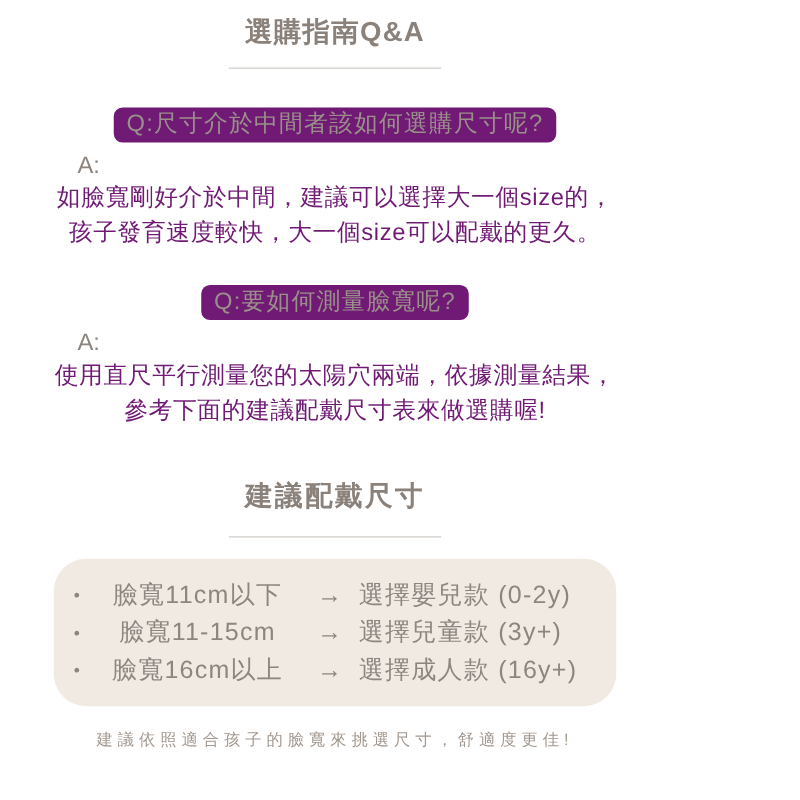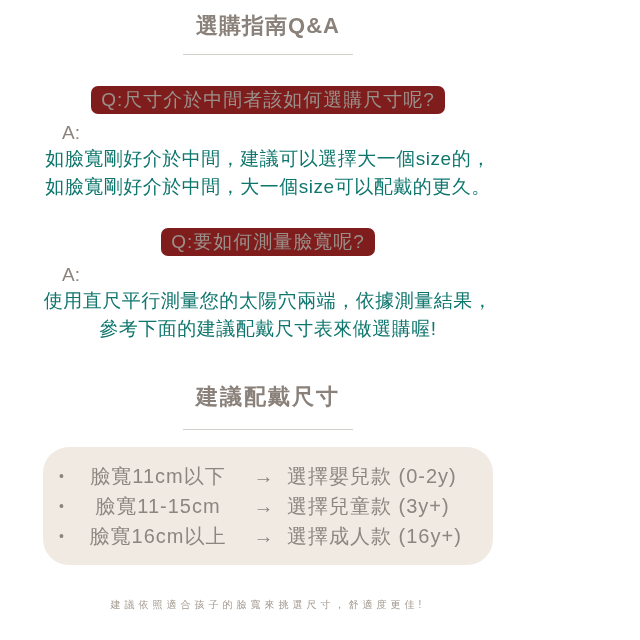--- a/index.html
+++ b/index.html
@@ -23,40 +23,40 @@
   .divider {
     width: 170px;
     height: 1px;
     background: #d2cec9;
     margin: 14px auto 0 auto;
   }
 
   .q-row { text-align: center; margin-top: 31px; }
   .q-badge {
     display: inline-block;
-    background: #7f1d1d;
+    background: #701a75;
     color: #9a908a;
     font-size: 19px;
     line-height: 22px;
     padding: 3px 10px;
     border-radius: 7px;
     letter-spacing: 1px;
   }
   .a-label {
     margin-top: 7px;
     padding-left: 62px;
     font-size: 19px;
     line-height: 24px;
     color: #8d847d;
   }
   .a-text {
     text-align: center;
     font-size: 19px;
     line-height: 28px;
-    color: #0f766e;
+    color: #701a75;
     letter-spacing: 0.5px;
   }
 
   .section-heading {
     margin-top: 40px;
     text-align: center;
     font-size: 22px;
     line-height: 28px;
     font-weight: 700;
     color: #8a817a;
@@ -78,44 +78,44 @@
     line-height: 30px;
     color: #8c8680;
     letter-spacing: 1px;
   }
   .size-bullet { font-size: 14px; text-align: left; color: #8c8680; }
   .size-cond { text-align: center; }
   .size-arrow { text-align: center; font-weight: 700; color: #8c8680; }
   .size-rec { text-align: left; }
 
   .footer-note {
-    margin-top: 31px;
+    margin-top: 18px;
     text-align: center;
-    font-size: 10px;
+    font-size: 13px;
     line-height: 18px;
     color: #a2988f;
     letter-spacing: 4px;
   }
 </style>
 </head>
 <body>
 
 <div class="page">
 
   <div class="page-title">選購指南Q&amp;A</div>
   <div class="divider"></div>
 
   <section>
     <div class="q-row">
       <span class="q-badge">Q:尺寸介於中間者該如何選購尺寸呢?</span>
     </div>
     <div class="a-label">A:</div>
     <div class="a-text">
       <div>如臉寬剛好介於中間，建議可以選擇大一個size的，</div>
-      <div>如臉寬剛好介於中間，大一個size可以配戴的更久。</div>
+      <div>孩子發育速度較快，大一個size可以配戴的更久。</div>
     </div>
   </section>
 
   <section>
     <div class="q-row" style="margin-top:27px;">
       <span class="q-badge">Q:要如何測量臉寬呢?</span>
     </div>
     <div class="a-label">A:</div>
     <div class="a-text">
       <div>使用直尺平行測量您的太陽穴兩端，依據測量結果，</div>

